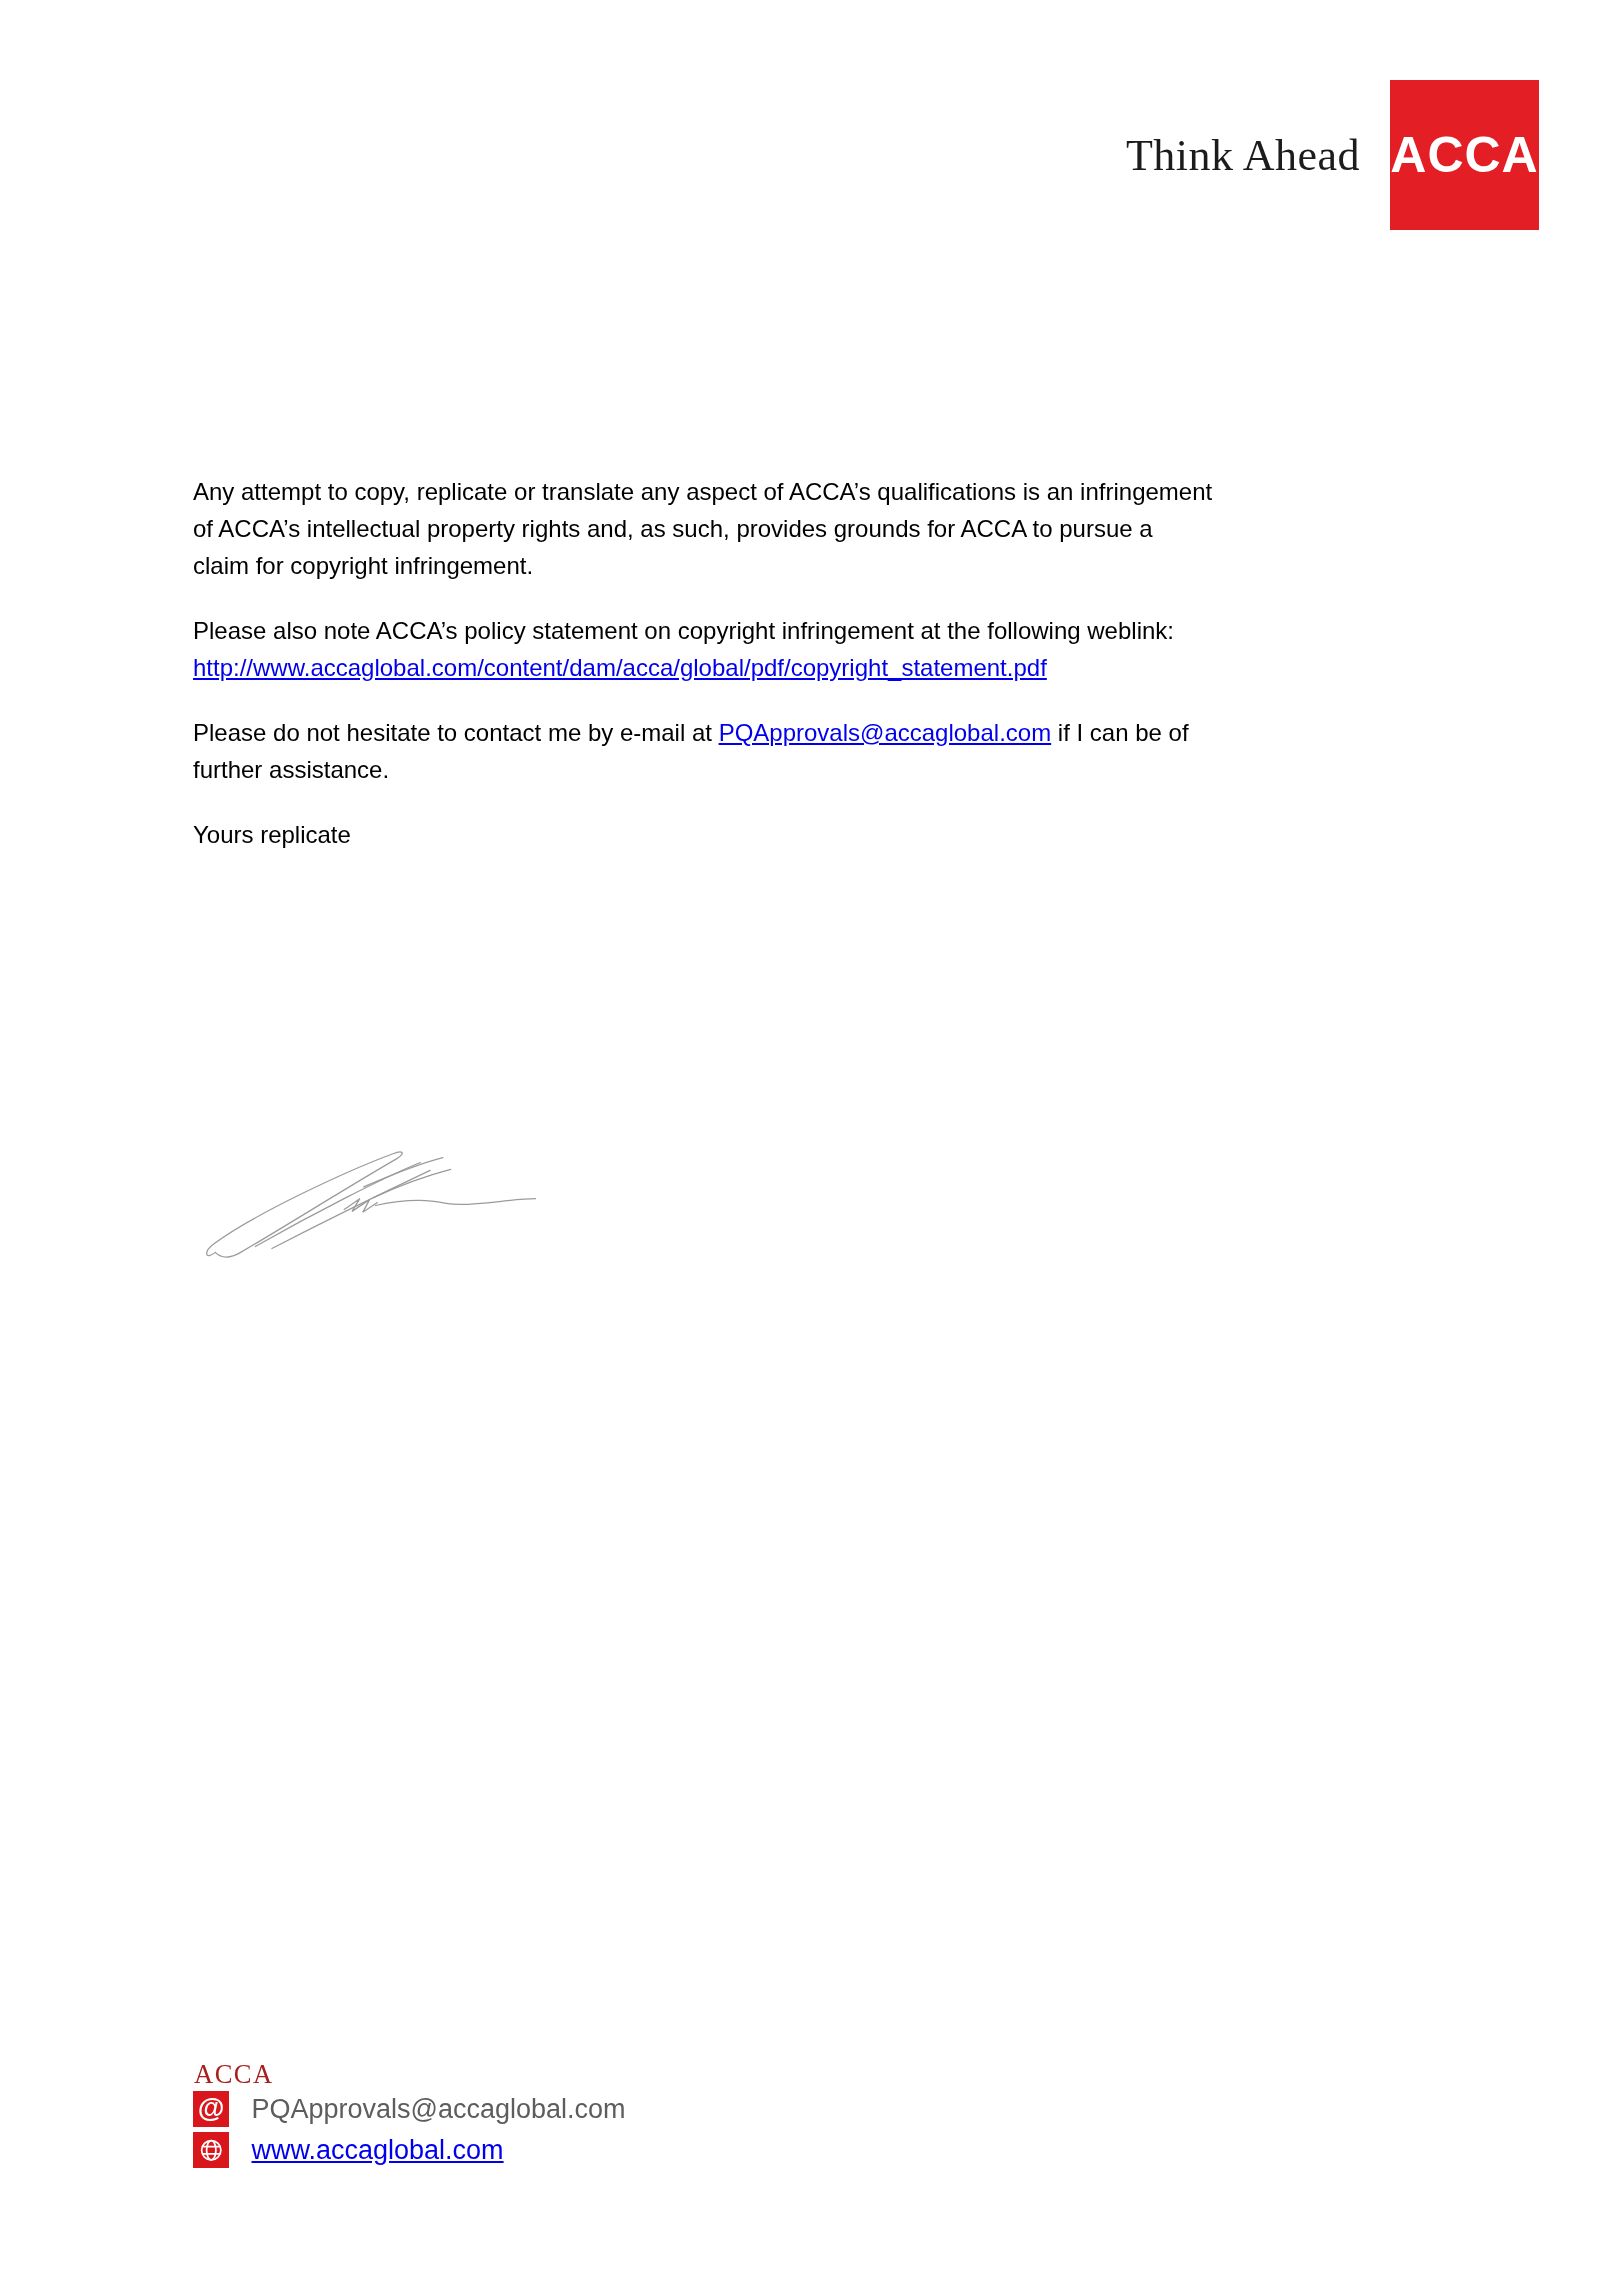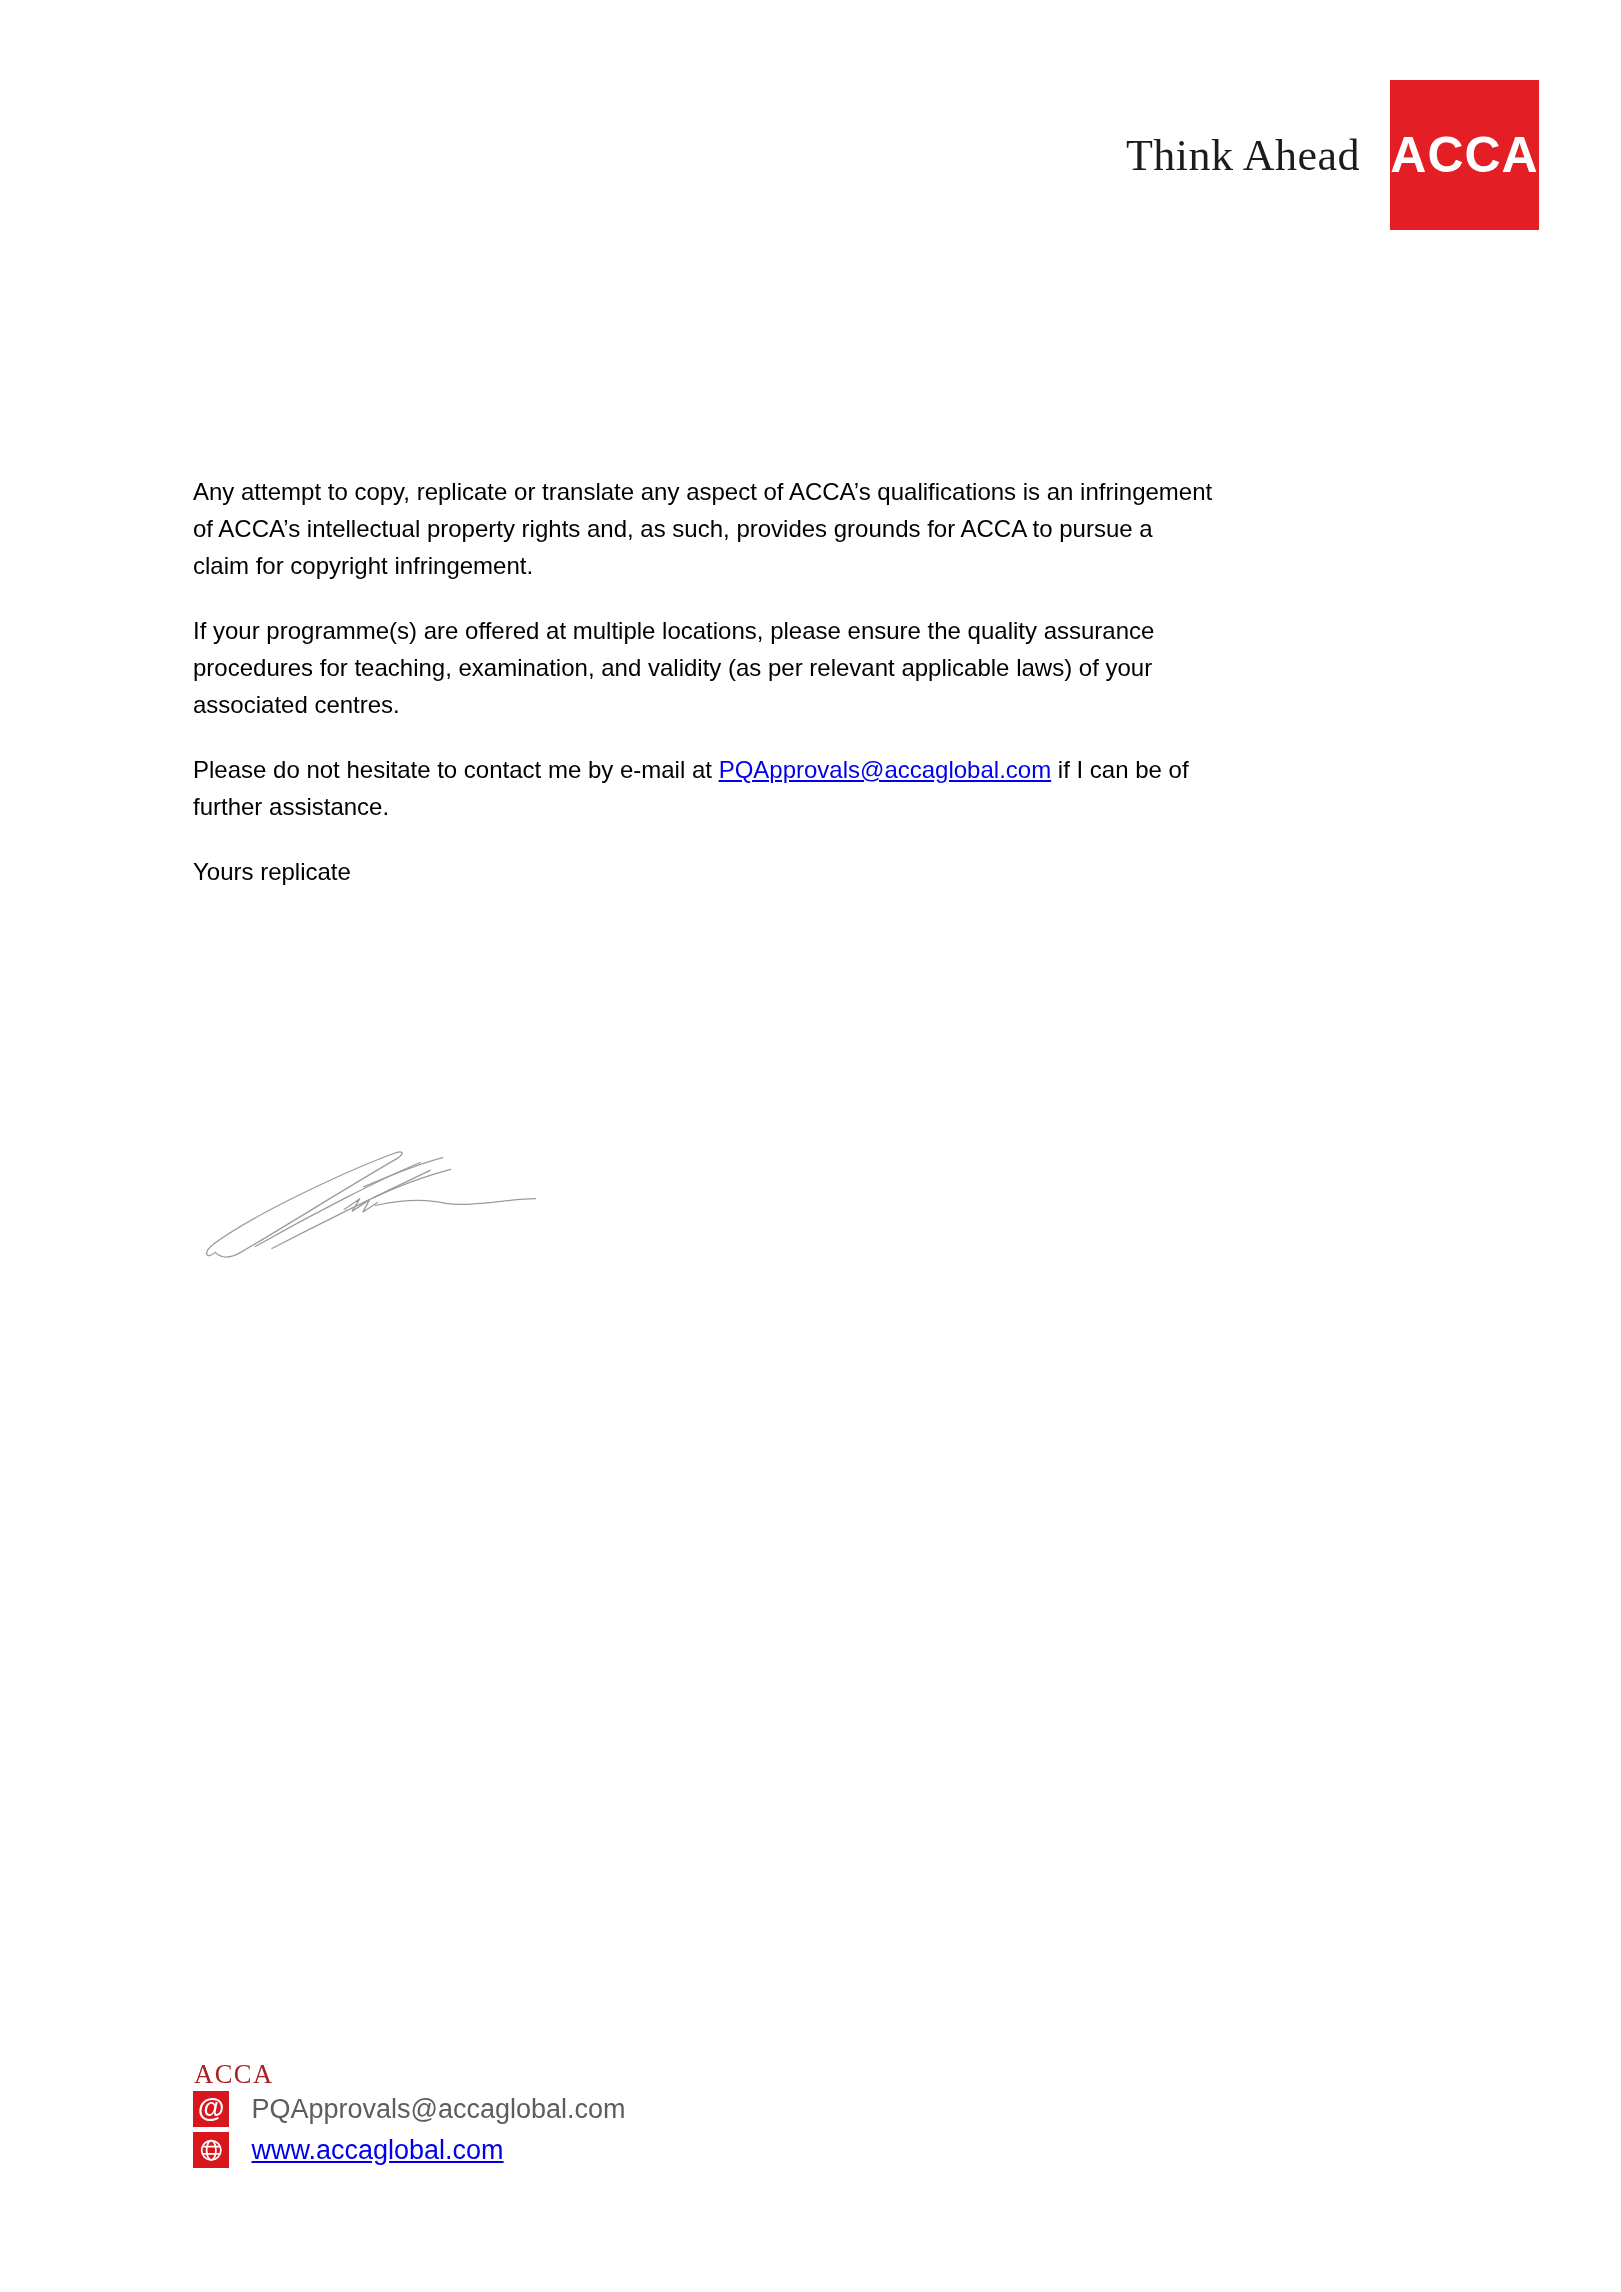--- a/index.html
+++ b/index.html
@@ -144,23 +144,22 @@
     <span class="tagline">Think Ahead</span>
     <div class="logo-square">
         <span class="logo-text">ACCA</span>
       </div>
   </header>
 
   <main class="letter-body">
     <p>Any attempt to copy, replicate or translate any aspect of ACCA’s qualifications is an infringement
 of ACCA’s intellectual property rights and, as such, provides grounds for ACCA to pursue a
 claim for copyright infringement.</p>
-    <p>If your programme(s) are offered at multiple locations, please ensure the quality assurance
-procedures for teaching, examination, and validity (as per relevant applicable laws) of your
-associated centres.</p>
+    <p><span>Please also note ACCA’s policy statement on copyright infringement at the following weblink:
+</span><a class="link">http://www.accaglobal.com/content/dam/acca/global/pdf/copyright_statement.pdf</a></p>
     <p><span>Please do not hesitate to contact me by e-mail at </span><a class="link">PQApprovals@accaglobal.com</a><span> if I can be of
 further assistance.</span></p>
     <p class="signoff">Yours replicate</p>
   </main>
 
   <svg class="signature" viewBox="0 0 350 128" aria-hidden="true">
     <path d="M14,112 C4,120 1,112 13,103 C55,72 150,28 196,11 C206,7 209,10 200,16 C158,40 78,90 40,112 C28,119 20,118 14,112"></path>
     <path d="M55,106 C115,72 185,36 224,20"></path>
     <path d="M72,108 C130,78 196,46 234,28"></path>
     <path d="M166,45 C198,31 224,21 247,15"></path>

